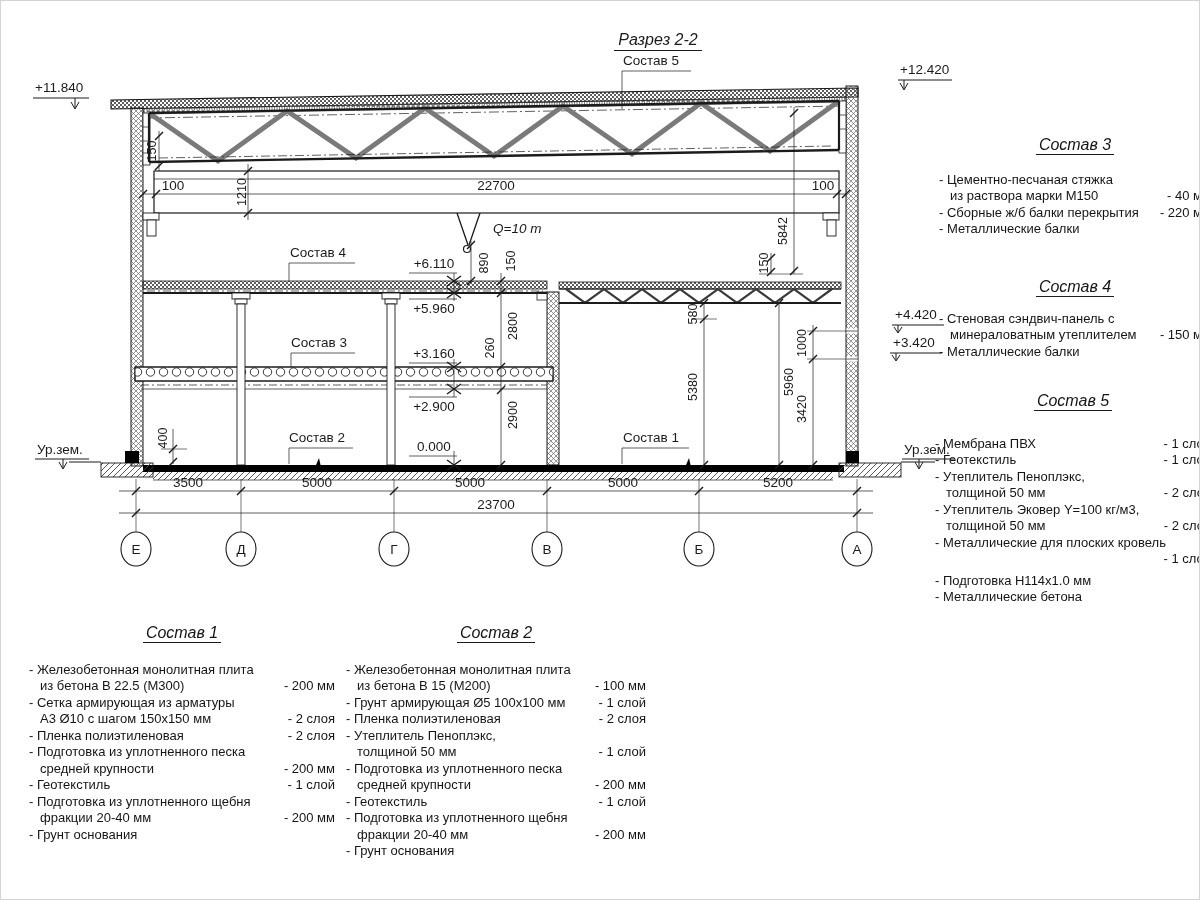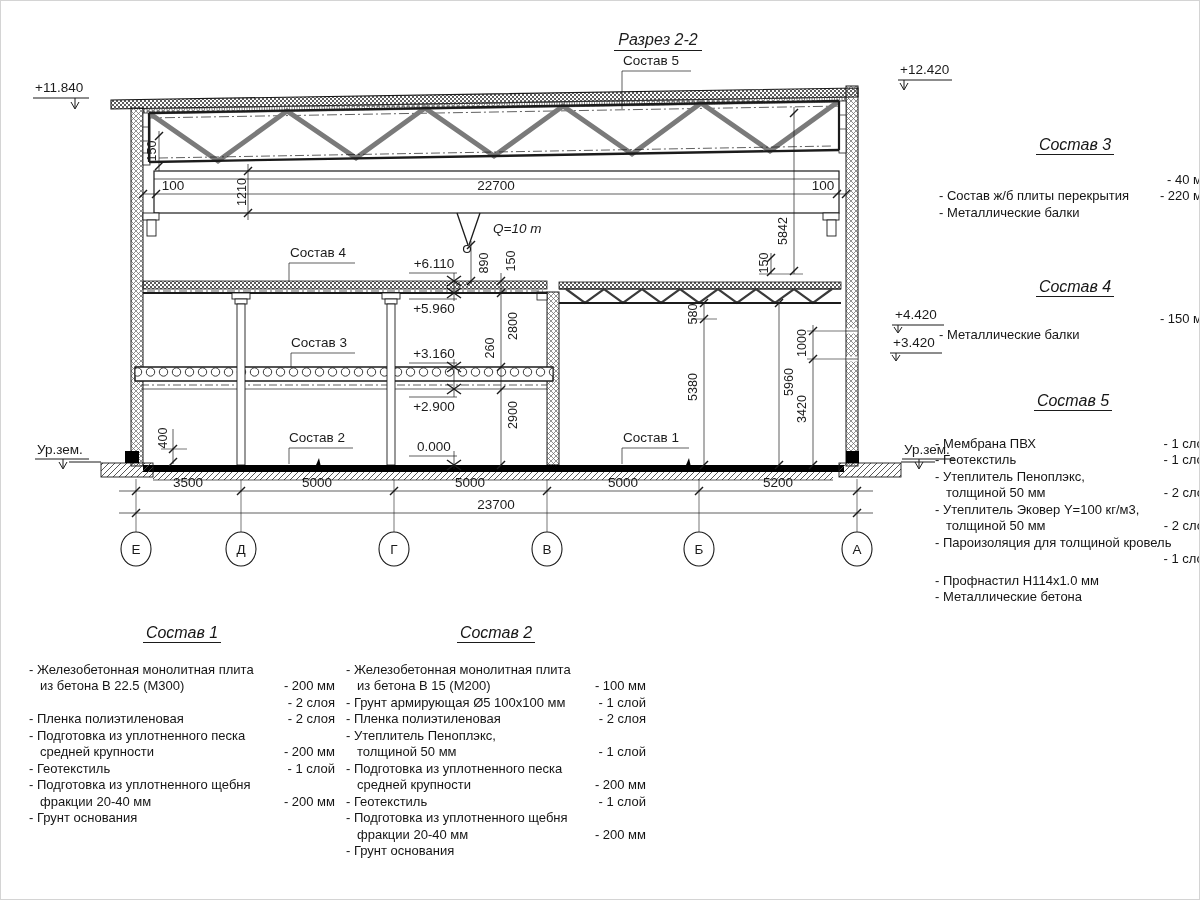--- a/index.html
+++ b/index.html
@@ -321,35 +321,39 @@
       <line x1="288" y1="447" x2="288" y2="463" class="thin"></line>
     <text x="650" y="441" text-anchor="middle">Состав 1</text>
     <line x1="621" y1="447" x2="688" y2="447" class="thin"></line>
       <line x1="621" y1="447" x2="621" y2="463" class="thin"></line>
   </g>
 </svg>
 
 <div class="mat-list" style="left:938px;top:136px;width:272px;">
   <div class="mat-title"><span>Состав 3</span></div>
   <div class="mat-row">
+      <div class="mat-name">- Цементно-песчаная стяжка
+из раствора марки М150</div>
       <div class="mat-val">- 40 мм</div>
     </div>
   <div class="mat-row">
-      <div class="mat-name">- Состав ж/б плиты перекрытия</div>
+      <div class="mat-name">- Сборные ж/б балки перекрытия</div>
       <div class="mat-val">- 220 мм</div>
     </div>
   <div class="mat-row">
       <div class="mat-name">- Металлические балки</div>
       <div class="mat-val"></div>
     </div>
 </div>
 
 <div class="mat-list" style="left:938px;top:278px;width:272px;">
   <div class="mat-title" style="margin-bottom:15px;"><span>Состав 4</span></div>
   <div class="mat-row">
+      <div class="mat-name">- Стеновая сэндвич-панель с
+минераловатным утеплителем</div>
       <div class="mat-val">- 150 мм</div>
     </div>
   <div class="mat-row">
       <div class="mat-name">- Металлические балки</div>
       <div class="mat-val"></div>
     </div>
 </div>
 
 <div class="mat-list" style="left:934px;top:392px;width:276px;">
   <div class="mat-title" style="margin-bottom:26px;"><span>Состав 5</span></div>
@@ -365,41 +369,43 @@
       <div class="mat-name">- Утеплитель Пеноплэкс,
 толщиной 50 мм</div>
       <div class="mat-val">- 2 слоя</div>
     </div>
   <div class="mat-row">
       <div class="mat-name">- Утеплитель Эковер Y=100 кг/м3,
 толщиной 50 мм</div>
       <div class="mat-val">- 2 слоя</div>
     </div>
   <div class="mat-row">
-      <div class="mat-name">- Пароизоляция для толщиной кровель</div>
+      <div class="mat-name">- Металлические для плоских кровель</div>
       <div class="mat-val">- 1 слой</div>
     </div>
   <div class="mat-row" style="margin-top: 5px;">
-      <div class="mat-name">- Профнастил Н114х1.0 мм</div>
+      <div class="mat-name">- Подготовка Н114х1.0 мм</div>
       <div class="mat-val"></div>
     </div>
   <div class="mat-row">
       <div class="mat-name">- Металлические бетона</div>
       <div class="mat-val"></div>
     </div>
 </div>
 
 <div class="mat-list" style="left:28px;top:624px;width:306px;">
   <div class="mat-title" style="margin-bottom:20px;"><span>Состав 1</span></div>
   <div class="mat-row">
       <div class="mat-name">- Железобетонная  монолитная плита
 из бетона В 22.5 (М300)</div>
       <div class="mat-val">- 200 мм</div>
     </div>
   <div class="mat-row">
+      <div class="mat-name">- Сетка армирующая из арматуры
+А3 Ø10 с шагом 150х150 мм</div>
       <div class="mat-val">- 2 слоя</div>
     </div>
   <div class="mat-row">
       <div class="mat-name">- Пленка полиэтиленовая</div>
       <div class="mat-val">- 2 слоя</div>
     </div>
   <div class="mat-row">
       <div class="mat-name">- Подготовка из уплотненного песка
 средней крупности</div>
       <div class="mat-val">- 200 мм</div>

